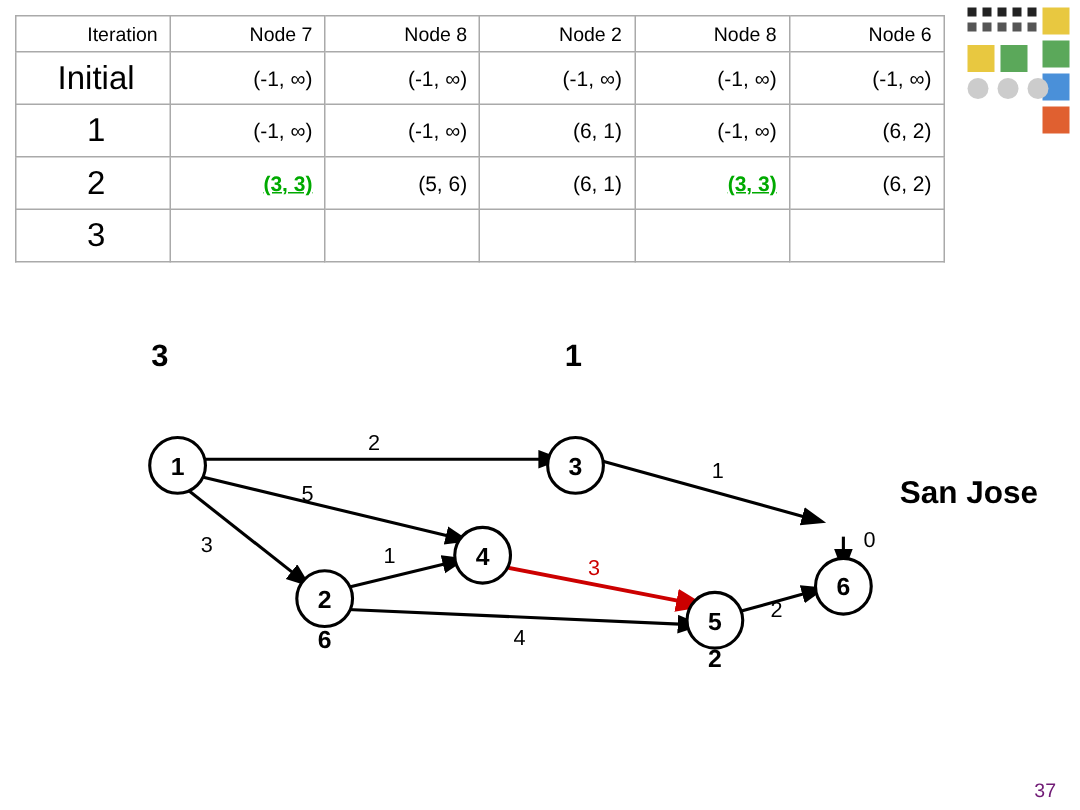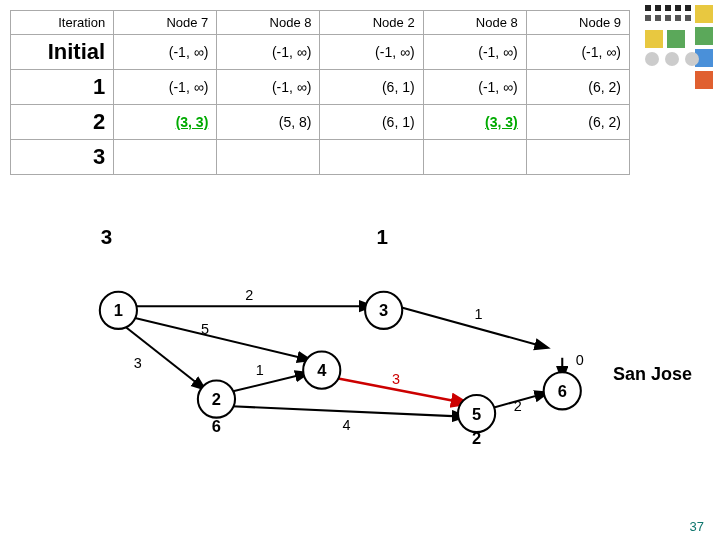--- a/index.html
+++ b/index.html
@@ -34,22 +34,22 @@
     }
 
     th {
       font-size: 13px;
       font-weight: normal;
       background: #fff;
     }
 
     td.row-header {
       font-size: 22px;
-      font-weight: bold;
-      text-align: right;
+      font-weight: normal;
+      text-align: center;
       padding-left: 12px;
       border-radius: 15px;
     }
 
     td.highlighted-green {
       color: #00aa00;
       font-weight: bold;
       text-decoration: underline;
     }
 
@@ -76,21 +76,21 @@
       font-weight: bold;
       line-height: 1.2;
     }
 
     
     .page-num {
       position: absolute;
       bottom: 6px;
       right: 16px;
       font-size: 13px;
-      color: #0f766e;
+      color: #701a75;
     }
 
     
     .decorative {
       position: absolute;
       top: 0;
       right: 0;
       width: 80px;
       height: 120px;
     }
@@ -130,21 +130,21 @@
 
 <div class="table-section">
   <table>
     <thead>
       <tr>
         <th>Iteration</th>
         <th>Node 7</th>
         <th>Node 8</th>
         <th>Node 2</th>
         <th>Node 8</th>
-        <th>Node 9</th>
+        <th>Node 6</th>
       </tr>
     </thead>
     <tbody id="table-body">
     <tr>
           <td class="row-header" style="font-size: 22px;">Initial</td>
           <td>(-1, ∞)</td>
           <td>(-1, ∞)</td>
           <td>(-1, ∞)</td>
           <td>(-1, ∞)</td>
           <td>(-1, ∞)</td>
@@ -153,21 +153,21 @@
           <td class="row-header">1</td>
           <td>(-1, ∞)</td>
           <td>(-1, ∞)</td>
           <td>(6, 1)</td>
           <td>(-1, ∞)</td>
           <td>(6, 2)</td>
         </tr>
         <tr>
           <td class="row-header">2</td>
           <td class="highlighted-green" style="color: rgb(0, 170, 0); font-weight: bold;">(3, 3)</td>
-          <td>(5, 8)</td>
+          <td>(5, 6)</td>
           <td>(6, 1)</td>
           <td class="highlighted-green" style="color: rgb(0, 170, 0); font-weight: bold;">(3, 3)</td>
           <td>(6, 2)</td>
         </tr>
         <tr>
           <td class="row-header">3</td>
           <td></td>
           <td></td>
           <td></td>
           <td></td>
@@ -235,16 +235,16 @@
     <circle cx="452" cy="182" r="18" fill="#fff" stroke="#000" stroke-width="2"></circle>
     <text x="452" y="188" font-size="16" font-weight="bold" text-anchor="middle" fill="#000">5</text>
     <text x="452" y="212" font-size="16" font-weight="bold" text-anchor="middle" fill="#000">2</text>
 
     <circle cx="535" cy="160" r="18" fill="#fff" stroke="#000" stroke-width="2"></circle>
     <text x="535" y="166" font-size="16" font-weight="bold" text-anchor="middle" fill="#000">6</text>
 
   </svg>
 </div>
 
-<div class="san-jose" style="right:28px; top:315px; font-size:18px; font-weight:bold; line-height:1.3;margin-top:48px;">San
+<div class="san-jose" style="right:28px; top:315px; font-size:21px; font-weight:bold; line-height:1.3;">San
 Jose</div>
 
 <div class="page-num">37</div>
 
 </body></html>

